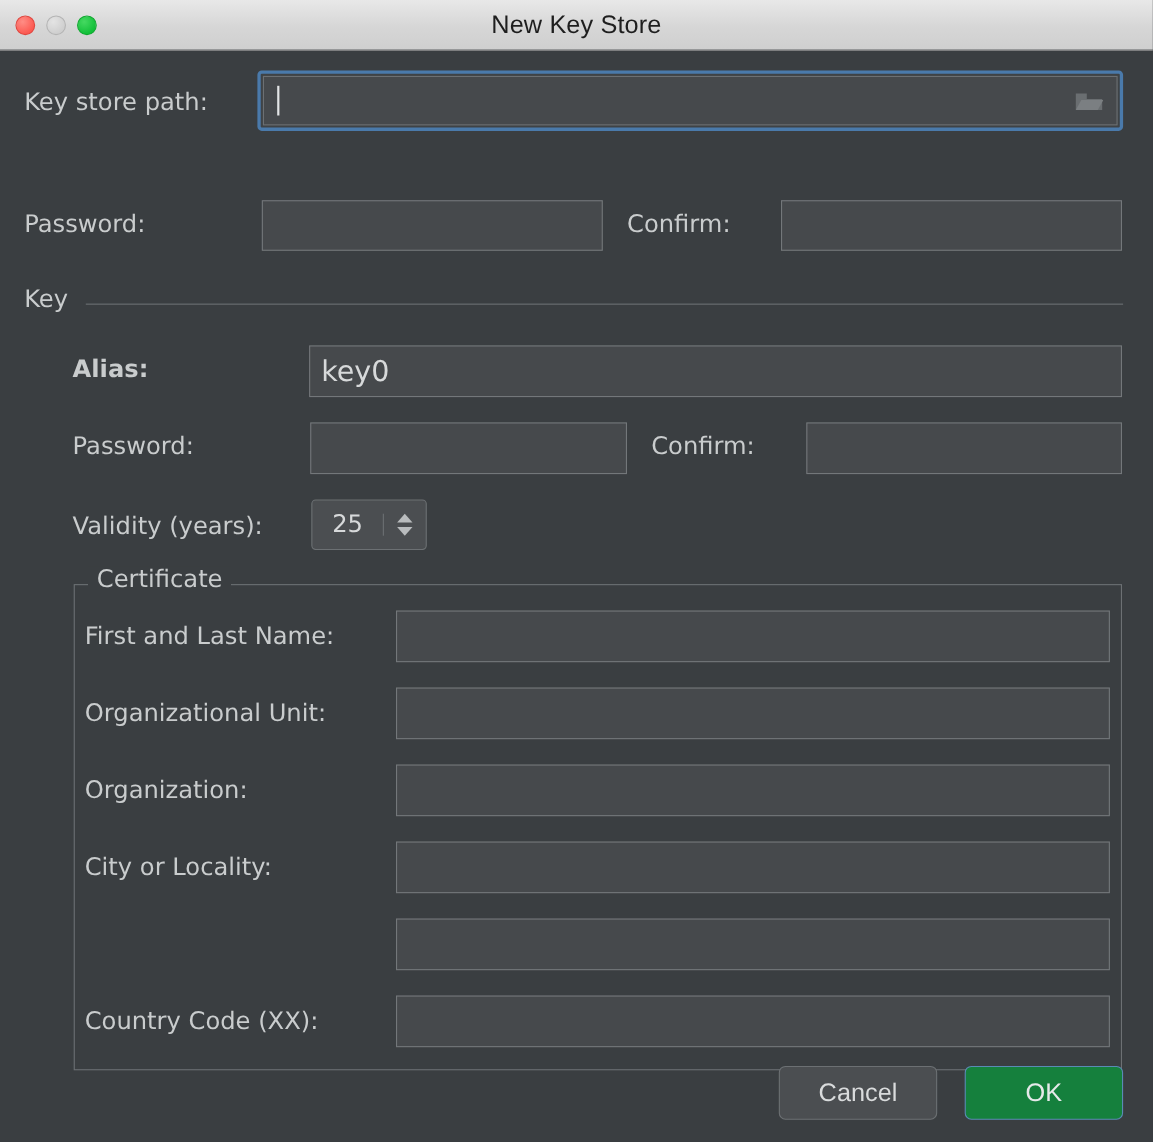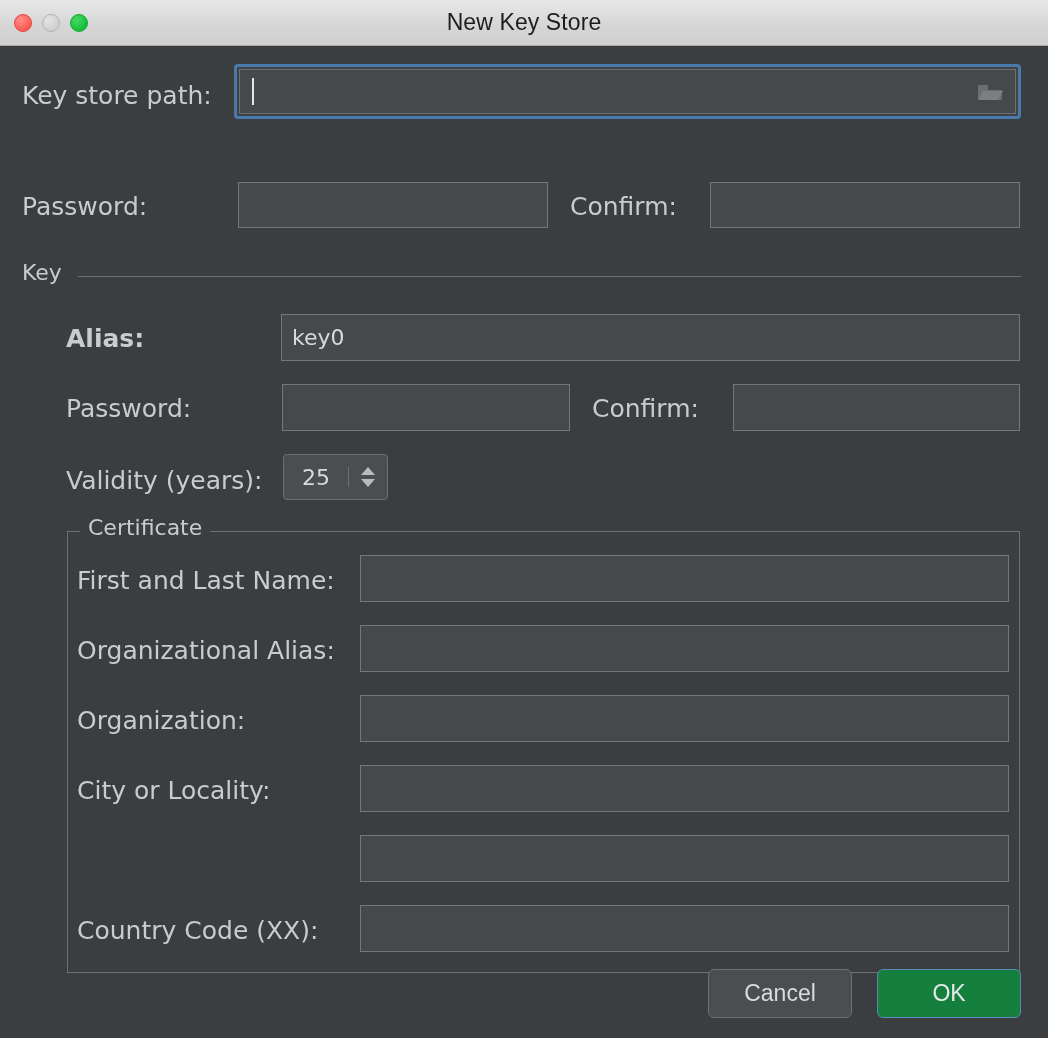--- a/index.html
+++ b/index.html
@@ -66,31 +66,31 @@
   
   .content {
     flex: 1 1 auto;
     position: relative;
     padding: 0;
     box-sizing: border-box;
   }
 
   .lbl {
     color: #c9cccd;
-    font-size: 25px;
+    font-size: 22px;
     font-family: "DejaVu Sans", sans-serif;
     white-space: nowrap;
   }
 
   .field {
     background: #46494c;
     border: 1px solid #73777a;
     box-sizing: border-box;
     color: #d7d9da;
-    font-size: 22px;
+    font-size: 26px;
     font-family: "DejaVu Sans", sans-serif;
     display: flex;
     align-items: center;
     padding: 0 10px;
   }
 
   
   .row-path {
     position: absolute;
     left: 0; top: 18px;
@@ -353,21 +353,21 @@
 
     <div class="cert-group">
       <div class="cert-legend">Certificate</div>
 
       <div class="cert-row" style="top:23px;">
         <div class="lbl">First and Last Name:</div>
         <div class="field f"></div>
       </div>
 
       <div class="cert-row" style="top:93px;">
-        <div class="lbl">Organizational Alias:</div>
+        <div class="lbl">Organizational Unit:</div>
         <div class="field f"></div>
       </div>
 
       <div class="cert-row" style="top:163px;">
         <div class="lbl">Organization:</div>
         <div class="field f"></div>
       </div>
 
       <div class="cert-row" style="top:233px;">
         <div class="lbl">City or Locality:</div>

